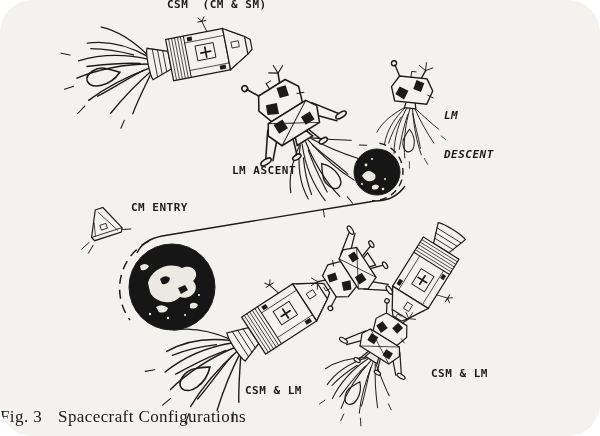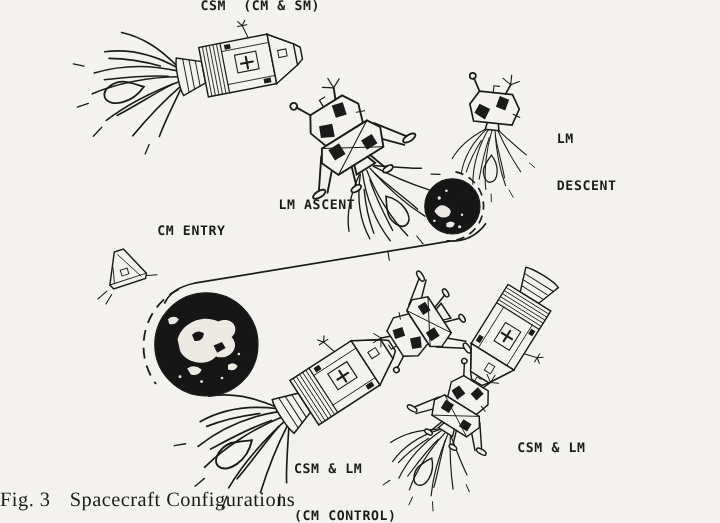--- a/index.html
+++ b/index.html
@@ -2,20 +2,21 @@
 <html><head>
 <meta charset="utf-8">
 <style>
   html,body{margin:0;padding:0;}
   #page{
     position:relative;
     width:600px;height:436px;
     background:#f3f2ee;
     overflow:hidden;
     font-family:"DejaVu Sans Mono","Liberation Mono",monospace;
+    border-radius:32px;
   }
   #art{position:absolute;left:0;top:0;}
   .lbl{
     position:absolute;
     color:#1b1b1b;
     font-family:"DejaVu Sans Mono","Liberation Mono",monospace;
     font-weight:700;
     font-size:11px;
     line-height:13px;
     letter-spacing:0.5px;
@@ -174,30 +175,29 @@
       <use href="#plume-fan" transform="translate(0,27) rotate(-90) scale(0.9)"></use>
       <use href="#csm-body" transform="translate(0,-126) rotate(90)"></use>
       <use href="#lm-full"></use>
     </g>
   </svg>
 
   <div class="lbl" style="left:167px;top:-2px;">CSM  (CM &amp; SM)</div>
 
   <div class="lbl" style="left:232px;top:164px;">LM ASCENT</div>
 
-  <div class="lbl" style="left:464px;top:83px;">
+  <div class="lbl" style="left:444px;top:83px;font-style:italic;">
     <div>LM</div>
     <div>DESCENT</div>
   </div>
 
-  <div class="lbl" style="left:131px;top:186px;">CM ENTRY</div>
+  <div class="lbl" style="left:131px;top:201px;">CM ENTRY</div>
 
   <div class="lbl" style="left:245px;top:358px;">
     <div>CSM &amp; LM</div>
-    <div>(CM CONTROL)</div>
   </div>
 
   <div class="lbl" style="left:431px;top:341px;">
     <div>CSM &amp; LM</div>
   </div>
 
   <div id="caption">
     <span>Fig. 3</span><span class="cap-gap"></span><span>Spacecraft Configurations</span>
   </div>
 

